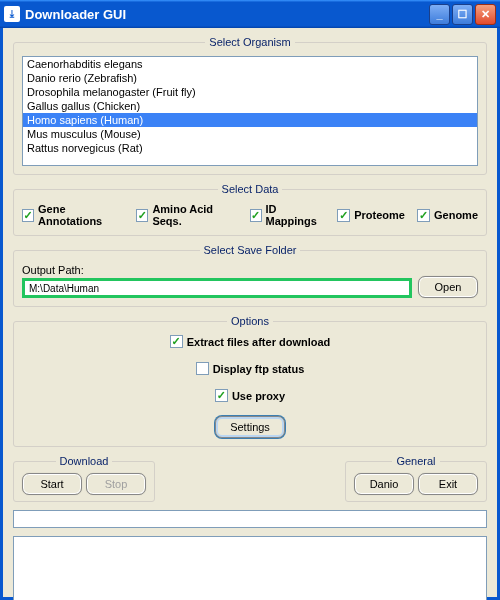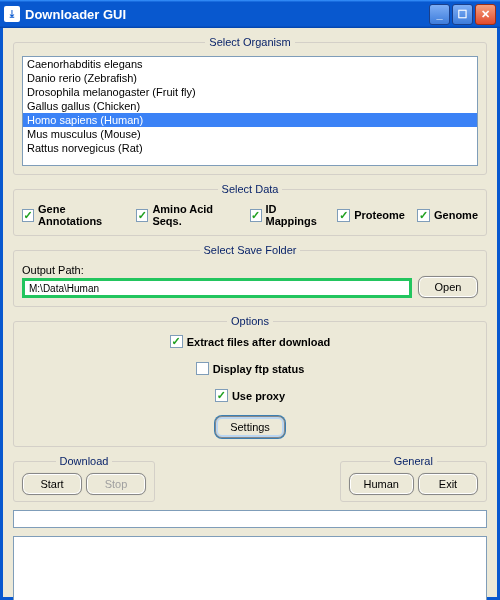--- a/index.html
+++ b/index.html
@@ -279,21 +279,21 @@
       <legend>Download</legend>
       <div class="btn-group">
         <button class="btn">Start</button>
         <button class="btn" disabled="">Stop</button>
       </div>
     </fieldset>
     <div class="gap-fill"></div>
     <fieldset class="inline">
       <legend>General</legend>
       <div class="btn-group">
-        <button class="btn">Human</button>
+        <button class="btn">Danio</button>
         <button class="btn">Exit</button>
       </div>
     </fieldset>
   </div>
 
   <div class="progress"></div>
 
   <div class="log-area"></div>
 
 </div>

